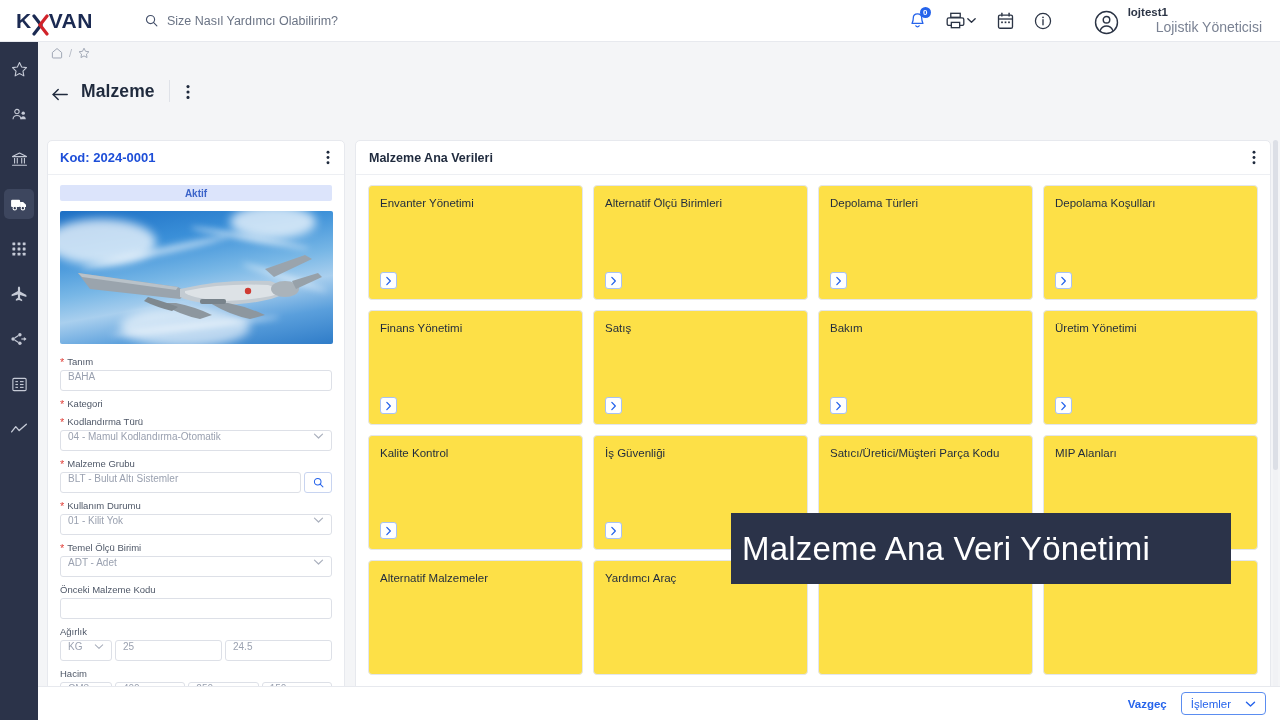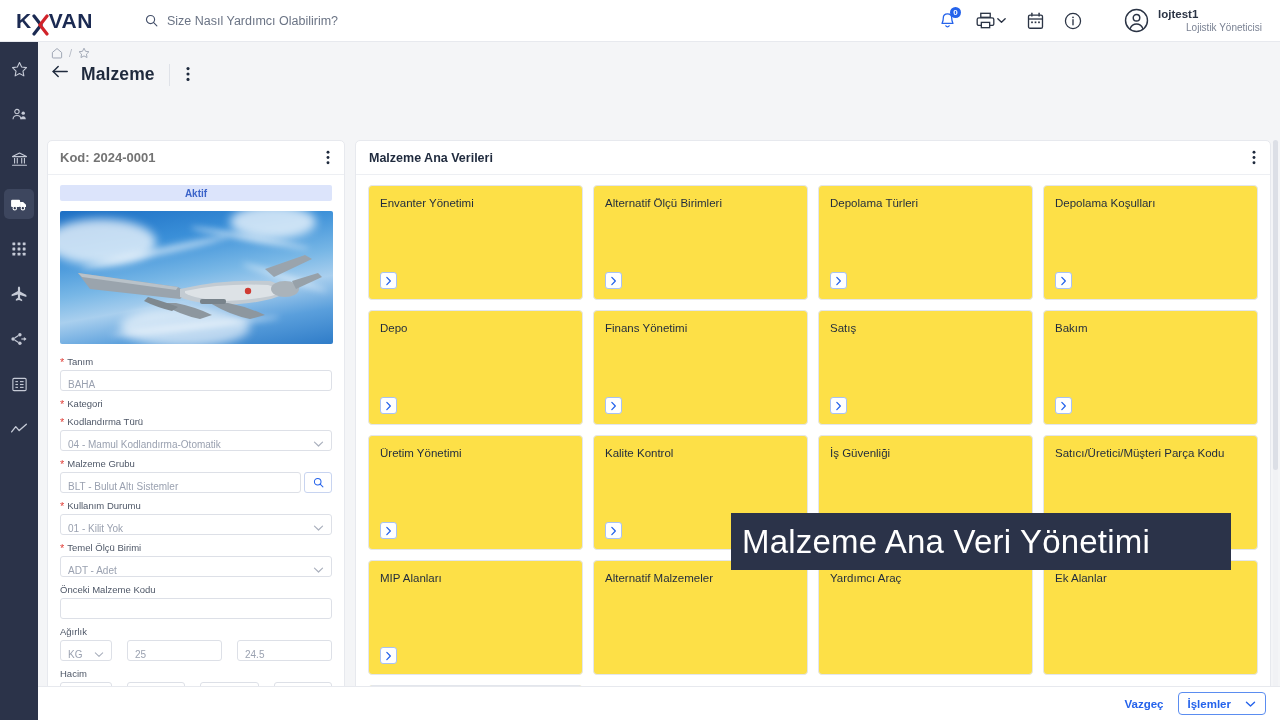--- a/index.html
+++ b/index.html
@@ -50,21 +50,21 @@
     min-width: 11px; height: 11px;
     border-radius: 50%;
     display:flex; align-items:center; justify-content:center;
     font-weight: 700;
     padding: 0 2px;
   }
   .printer-wrap { display:flex; align-items:center; gap:1px; }
   .user-block { display: flex; align-items: flex-end; gap: 9px; margin-left: 22px; }
   .user-text { line-height: 1.15; }
   .user-name { font-size: 11.5px; font-weight: 700; color: #2b3445; }
-  .user-role { font-size: 10px; color: #7a8293; padding-left: 28px; }
+  .user-role { font-size: 14px; color: #7a8293; padding-left: 28px; }
 
   
   .rail {
     position: absolute; top: 42px; left: 0;
     width: 38px; height: 678px;
     background: #2b3349;
     display: flex; flex-direction: column;
     align-items: center;
     padding-top: 12px;
     z-index: 35;
@@ -87,21 +87,21 @@
   .breadcrumb {
     height: 22px;
     display: flex; align-items: center; gap: 6px;
     padding-left: 13px;
     font-size: 11px; color: #8b92a1;
   }
   .bc-sep { color:#b6bbc6; font-size: 11px; }
 
   .pagehead {
     height: 38px;
-    display: flex; align-items: flex-start;
+    display: flex; align-items: flex-end;
     padding-left: 13px; gap: 12px;
   }
   .backbtn { cursor: pointer; display:flex; align-items:center; }
   .pagetitle {
     font-size: 17.5px; font-weight: 700; color: #1f2a3d;
     letter-spacing: 0.1px;
   }
   .vdiv { width:1px; height: 22px; background:#dfe2e8; margin-left:2px; }
   .kebab { cursor:pointer; display:flex; align-items:center; padding: 2px 4px; }
 
@@ -113,21 +113,21 @@
     border: 1px solid #e7e9ee;
     border-radius: 5px;
     overflow: hidden;
   }
   .lc-head {
     height: 34px;
     display:flex; align-items:center;
     padding: 0 10px 0 12px;
     border-bottom: 1px solid #edeff3;
   }
-  .lc-code { font-size: 13px; font-weight: 700; color:#737373; }
+  .lc-code { font-size: 13px; font-weight: 700; color:#1d4ed8; }
   .lc-head .kebab { margin-left:auto; }
   .lc-body { padding: 10px 12px 0 12px; height: 553px; overflow: hidden; position: relative; }
   .statusbar {
     height: 16px;
     background: #dce4fb;
     border-radius: 2px;
     display:flex; align-items:center; justify-content:center;
     font-size: 10px; font-weight: 700; color:#3b63c9;
     margin-bottom: 10px;
   }
@@ -157,42 +157,42 @@
   }
   .req { color:#e0433c; font-size: 11px; line-height: 6px; }
   .inputrow { display:flex; gap: 0; }
   .inp {
     height: 21px;
     border: 1px solid #dde0e7;
     border-radius: 3px;
     background: #fff;
     font-size: 10px;
     color: #9aa1b0;
-    display:flex; align-items:flex-end;
+    display:flex; align-items:flex-start;
     padding: 0 7px;
     flex: 1;
     position: relative;
   }
   .inp.sel-hl .hl {
     background: #d7e3fb;
     padding: 1px 2px;
     margin: -1px -2px;
     border-radius: 1px;
   }
   .inp .chev { margin-left:auto; }
   .searchbtn {
     width: 28px; height: 21px;
     border: 1px solid #c8d4f0;
     border-radius: 3px;
     background:#fff;
     margin-left: 3px;
     display:flex; align-items:center; justify-content:center;
     cursor:pointer;
   }
-  .multirow { display:flex; gap: 15px; }
+  .multirow { display:flex; gap: 3px; }
   .unitsel { width: 52px; flex:none; }
   .lc-fade {
     position: absolute; bottom: 0; left: 0; right: 0; height: 16px;
     background: linear-gradient(to bottom, rgba(255,255,255,0), #fff 70%);
     pointer-events: none;
   }
 
   
   .rightpanel {
     position: absolute; top: 98px; left: 317px;
@@ -253,21 +253,21 @@
     position:absolute; top:0; left:0;
     width:5px; height: 330px;
     background: #dcdfe6;
     border-radius: 3px;
   }
 
   
   .overlay-title {
     position: absolute;
     left: 731px; top: 513px;
-    width: 500px; height: 57px;
+    width: 500px; height: 71px;
     background: #2b3349;
     display: flex; align-items: center;
     padding-left: 11px;
     z-index: 50;
   }
   .overlay-title span {
     color: #fff;
     font-size: 33px;
     font-weight: 400;
     letter-spacing: 0.2px;
@@ -287,21 +287,21 @@
   }
   .link-btn {
     font-size: 11.5px; color:#2563eb; font-weight: 600;
     cursor:pointer;
   }
   .primary-out {
     height: 23px;
     border: 1px solid #5b8df0;
     border-radius: 4px;
     color:#2563eb;
-    font-size: 11.5px; font-weight: 700;
+    font-size: 11.5px; font-weight: 400;
     display:flex; align-items:center; gap: 14px;
     padding: 0 9px;
     cursor:pointer;
     background:#fff;
   }
 </style>
 </head>
 <body>
 
 <div class="topbar">
@@ -718,28 +718,20 @@
         </div>
         <div class="tile">
           <div class="tile-title">Depolama Koşulları</div>
           <div class="tile-go">
             <svg width="7" height="10" viewBox="0 0 8 12">
               <path d="M2 1.6 L6.2 6 L2 10.4" fill="none" stroke="#2563eb" stroke-width="1.5" stroke-linecap="round" stroke-linejoin="round"></path>
             </svg>
           </div>
         </div>
         <div class="tile">
-          <div class="tile-title">Depo</div>
-          <div class="tile-go">
-            <svg width="7" height="10" viewBox="0 0 8 12">
-              <path d="M2 1.6 L6.2 6 L2 10.4" fill="none" stroke="#2563eb" stroke-width="1.5" stroke-linecap="round" stroke-linejoin="round"></path>
-            </svg>
-          </div>
-        </div>
-        <div class="tile">
           <div class="tile-title">Finans Yönetimi</div>
           <div class="tile-go">
             <svg width="7" height="10" viewBox="0 0 8 12">
               <path d="M2 1.6 L6.2 6 L2 10.4" fill="none" stroke="#2563eb" stroke-width="1.5" stroke-linecap="round" stroke-linejoin="round"></path>
             </svg>
           </div>
         </div>
         <div class="tile">
           <div class="tile-title">Satış</div>
           <div class="tile-go">

